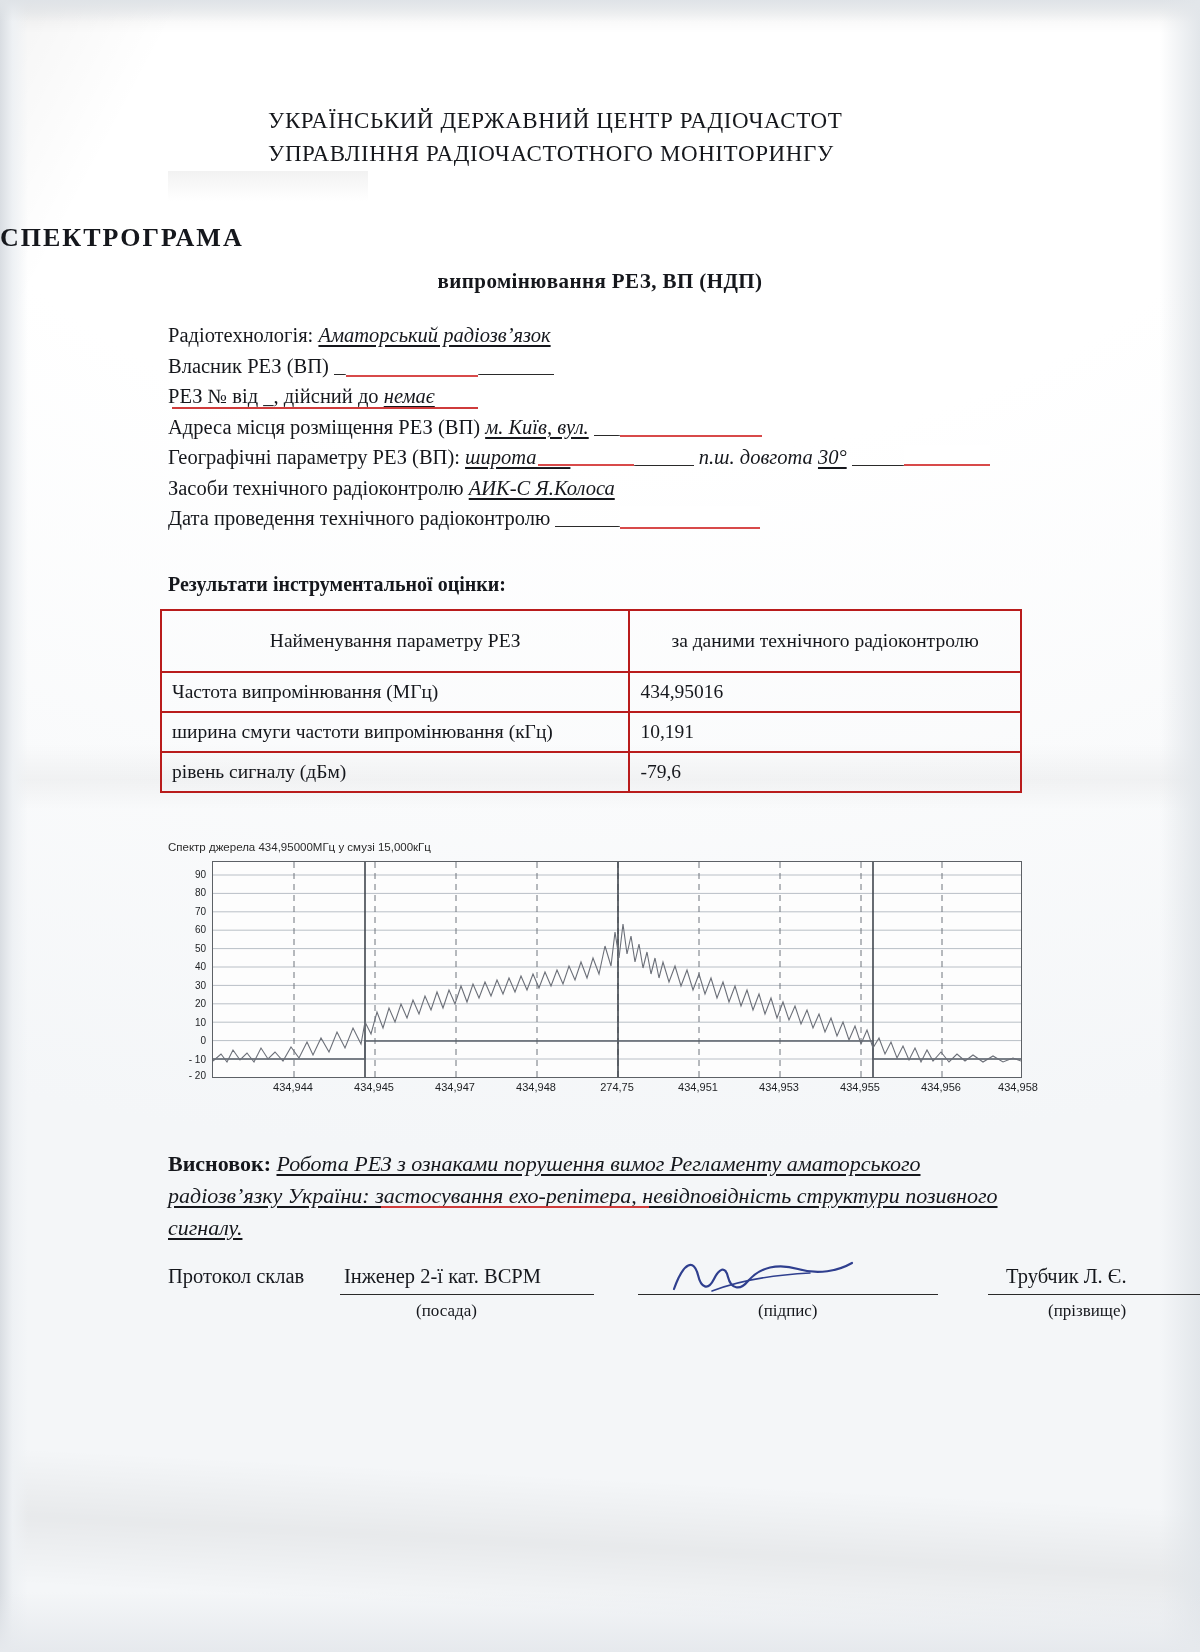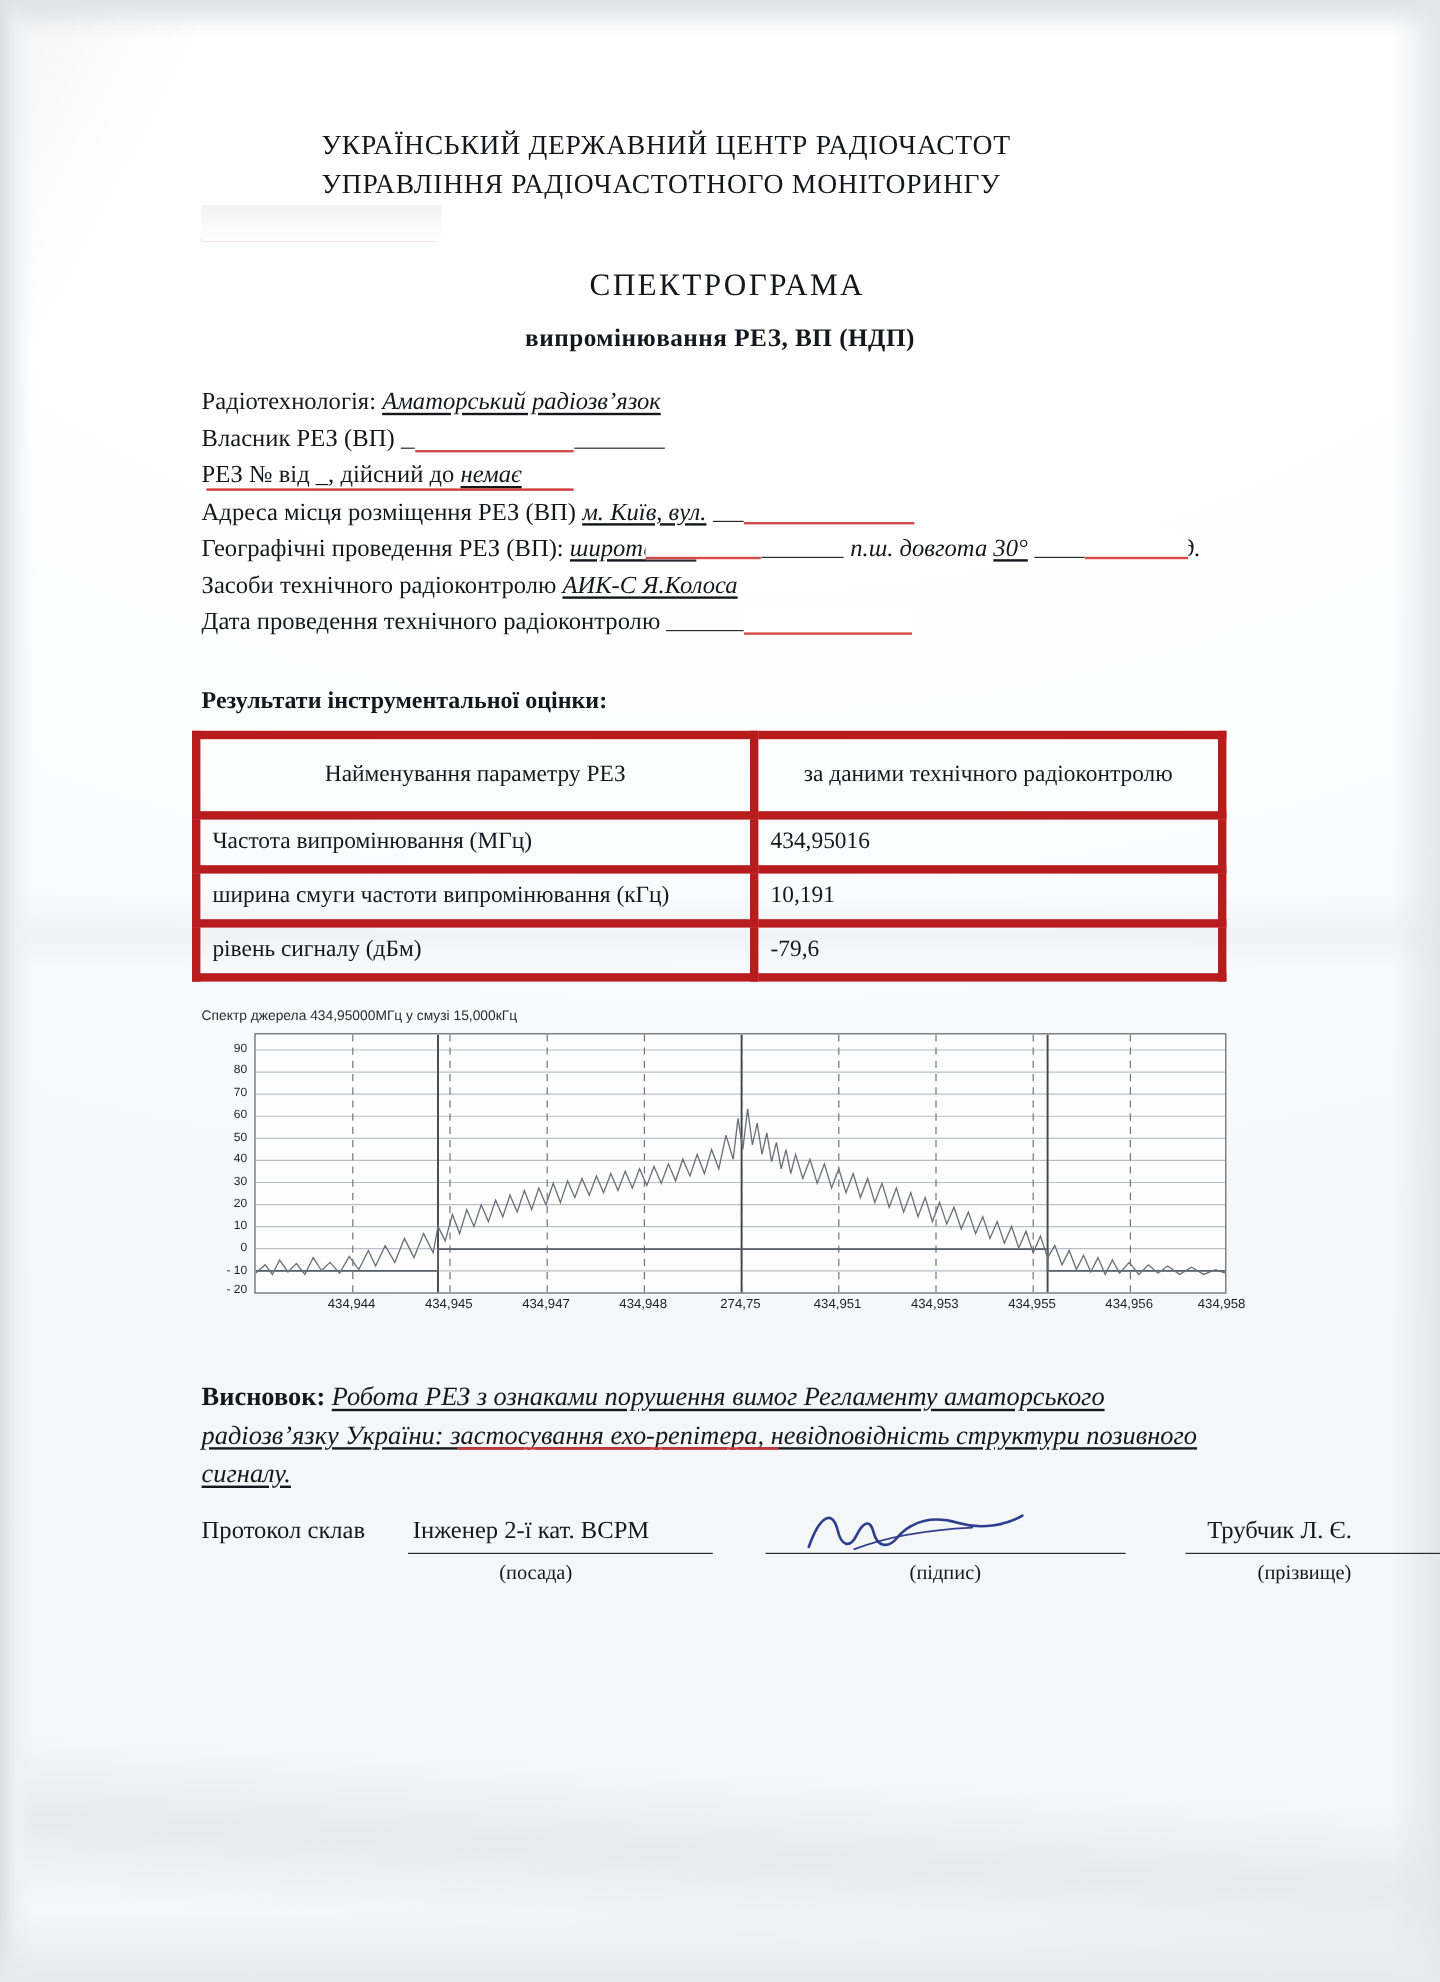--- a/index.html
+++ b/index.html
@@ -75,25 +75,24 @@
   }
   .smudge {
     position: absolute;
     background: linear-gradient(180deg, rgba(255,255,255,0.92), rgba(248,248,248,0.97));
   }
 
   .doc-title {
     position: absolute;
     left: 0; right: 0;
     top: 210px;
-    text-align: center;
+    text-align: left;
     font-size: 26px;
-    font-weight: normal;
+    font-weight: bold;
     letter-spacing: 2px;
-    padding-left: 12px;
   }
   .doc-subtitle {
     position: absolute;
     left: 0; right: 0;
     top: 256px;
     text-align: center;
     font-size: 21px;
     font-weight: bold;
     letter-spacing: 0.4px;
   }
@@ -140,21 +139,21 @@
   }
   table.results {
     position: absolute;
     left: 160px;
     top: 596px;
     width: 862px;
     border-collapse: collapse;
     font-size: 19.5px;
   }
   table.results td {
-    border: 7px solid #b91c1c;
+    border: 2px solid #b91c1c;
     padding: 5px 10px;
     height: 28px;
   }
   table.results td.head-l { text-align: center; height: 50px; }
   table.results td.head-r { text-align: center; height: 50px; }
   table.results td.c1 { width: 472px; }
   table.results td.c2 { width: 390px; }
 
   
   .chart-wrap {
@@ -313,21 +312,21 @@
     </div>
 
     <div class="field-row">
       <span>Адреса місця розміщення РЕЗ (ВП)</span>
       <span class="u-italic">м. Київ, вул.</span>
       <span class="blank" style="width:160px;"></span>
       <span class="redaction" style="left:452px; top:3px; width:142px; height:20px;"></span>
     </div>
 
     <div class="field-row">
-      <span>Географічні проведення РЕЗ (ВП):</span>
+      <span>Географічні параметру РЕЗ (ВП):</span>
       <span class="u-italic">широта 50°</span>
       <span class="blank" style="width:118px;"></span>
       <span class="italic">п.ш. довгота</span>
       <span class="u-italic">30°</span>
       <span class="blank" style="width:104px;"></span>
       <span class="italic">с.д.</span>
       <span class="redaction" style="left:370px; top:3px; width:96px; height:19px;"></span>
       <span class="redaction" style="left:736px; top:3px; width:86px; height:19px;"></span>
     </div>
 

